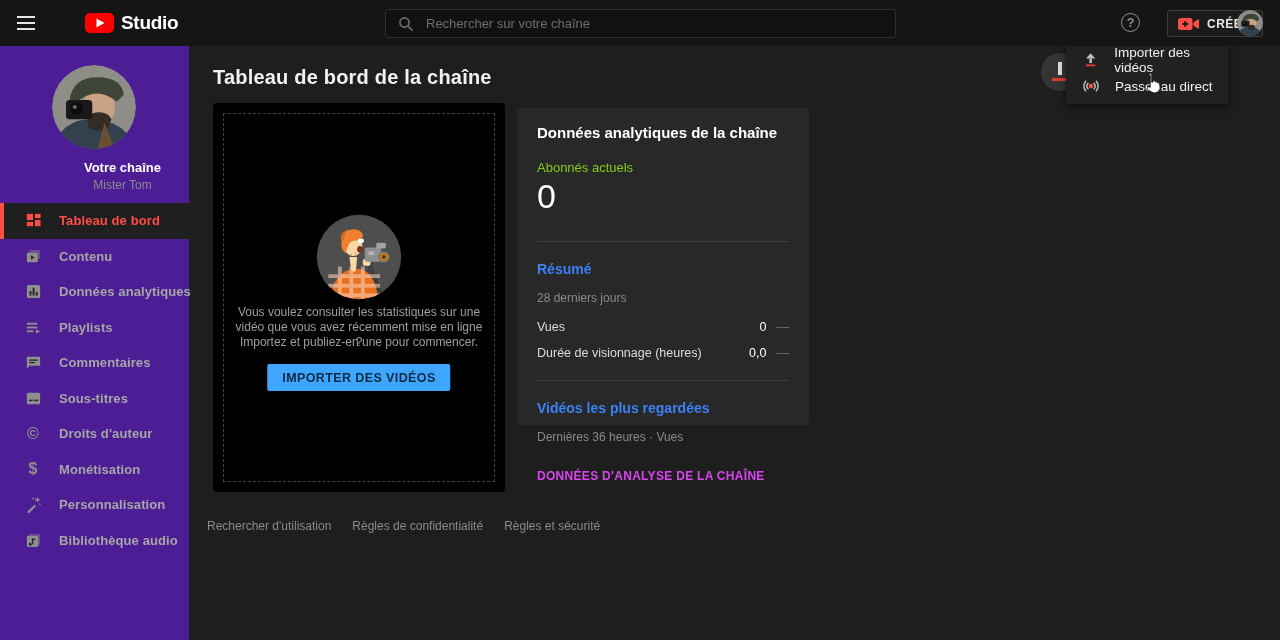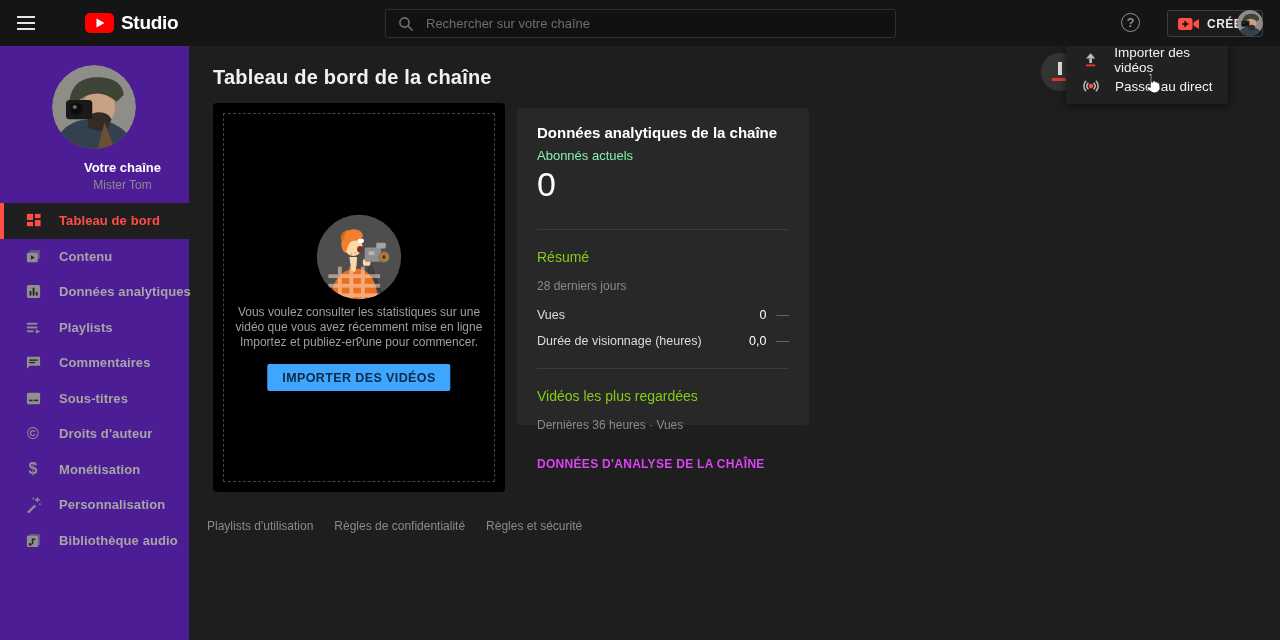--- a/index.html
+++ b/index.html
@@ -46,25 +46,25 @@
   .page-title { position:absolute; left:213px; top:66px; font-size:20px; font-weight:bold; color:#f1f1f1; letter-spacing:0.2px; }
   .upload-card { position:absolute; left:213px; top:103px; width:292px; height:389px; background:#000000; border-radius:4px; }
   .upload-card .dashed { position:absolute; left:10px; top:10px; right:10px; bottom:10px; border:1px dashed #454545; }
   .illus { position:absolute; left:100px; top:108px; width:92px; height:92px; }
   .upload-msg { position:absolute; top:202px; left:20px; right:20px; text-align:center; font-size:12px; line-height:15px; color:#9f9f9f; }
   .upload-msg2 { position:absolute; top:232px; left:20px; right:20px; text-align:center; font-size:12px; line-height:15px; color:#9f9f9f; }
   .upload-btn { position:absolute; top:261px; left:50%; transform:translateX(-50%); background:#3ea6ff; color:#0c2a45; border:none; border-radius:2px; height:27px; padding:0 15px; font-size:12.5px; font-weight:bold; letter-spacing:0.4px; cursor:pointer; font-family:"Liberation Sans", sans-serif; white-space:nowrap; }
 
   .ana-card { position:absolute; left:517px; top:108px; width:292px; height:317px; background:#282828; border-radius:4px; padding:0 20px; }
   .ana-title { margin-top:16px; font-size:15px; font-weight:bold; color:#fff; }
-  .ana-sub-label { margin-top:7px; font-size:13px; color:#86efac; }
+  .ana-sub-label { margin-top:19px; font-size:13px; color:#84cc16; }
   .ana-sub-value { margin-top:2px; font-size:34px; font-weight:normal; color:#fff; line-height:38px; }
   .ana-divider { height:1px; background:#3c3c3c; margin:0 -0px; }
   .div1 { margin-top:26px; }
-  .ana-h2 { margin-top:19px; font-size:14px; font-weight:normal; color:#84cc16; }
+  .ana-h2 { margin-top:19px; font-size:14px; font-weight:bold; color:#3b82f6; }
   .ana-muted { margin-top:14px; font-size:12px; color:#8a8a8a; }
   .ana-row { display:flex; justify-content:space-between; align-items:center; font-size:12.5px; }
   .row1 { margin-top:15px; }
   .row2 { margin-top:12px; }
   .ana-row .lbl { color:#dcdcdc; }
   .ana-row .num { color:#fff; }
   .ana-row .trend { color:#717171; margin-left:10px; }
   .div2 { margin-top:20px; }
   .ana-link { margin-top:25px; font-size:12px; font-weight:bold; letter-spacing:0.3px; color:#d946ef; cursor:pointer; display:inline-block; }
 
@@ -350,16 +350,16 @@
   </div>
 
   <div class="ana-divider div2"></div>
   <div class="ana-h2">Vidéos les plus regardées</div>
   <div class="ana-muted">Dernières 36 heures · Vues</div>
 
   <a class="ana-link">DONNÉES D'ANALYSE DE LA CHAÎNE</a>
 </div>
 
 <div class="footer">
-  <a>Playlists d'utilisation</a>
+  <a>Rechercher d'utilisation</a>
   <a>Règles de confidentialité</a>
   <a>Règles et sécurité</a>
 </div>
 
 </body></html>

